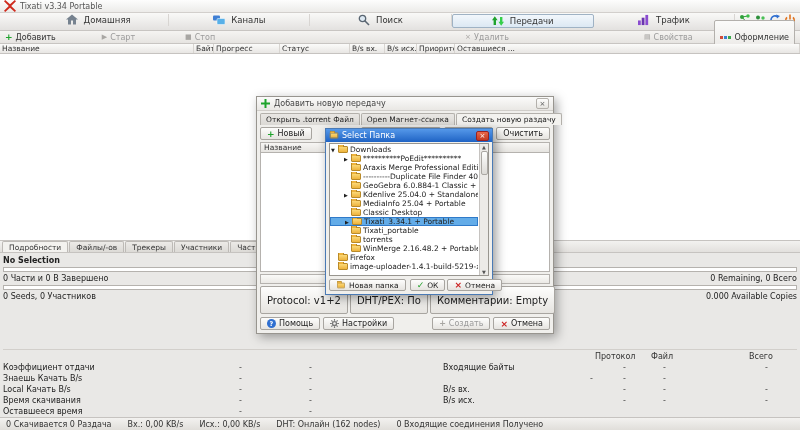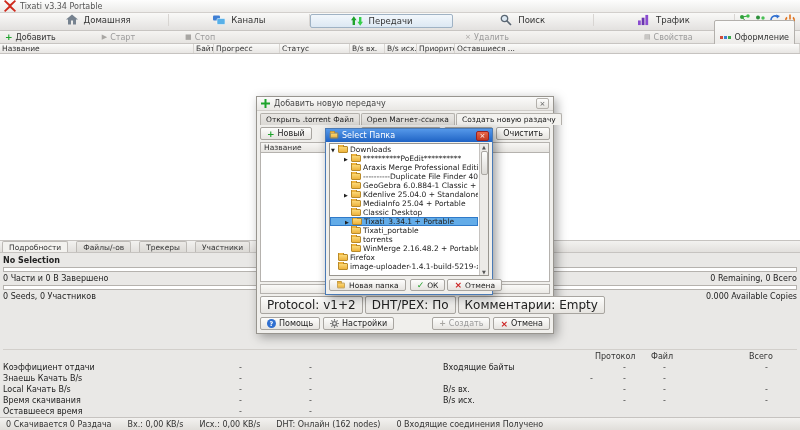--- a/index.html
+++ b/index.html
@@ -35,21 +35,21 @@
   .pal i { width:3px; height:3px; display:block; }
 
   
   .col-headers { height:10px; flex:none; display:flex; background:linear-gradient(#fbfbfa,#e8e6e3);
                  border-bottom:1px solid #c6c3c0; font-size:7.5px; color:#333; }
   .col { border-right:1px solid #d8d5d1; padding:0 2px; display:flex; align-items:center;
          overflow:hidden; white-space:nowrap; }
   .transfer-list { flex:none; height:187px; background:#fff; border-bottom:1px solid #c6c3c0; }
 
   
-  .details-tabs { height:12px; flex:none; display:flex; align-items:flex-end; gap:8px; padding:1px 2px 0;
+  .details-tabs { height:12px; flex:none; display:flex; align-items:flex-end; gap:1px; padding:1px 2px 0;
                   background:linear-gradient(#f3f2f0,#e2e0dd); border-bottom:1px solid #c6c3c0; font-size:7.5px; }
   .dtab { padding:0 6px; height:11px; line-height:11px; border:1px solid #bdbab6; border-bottom:none;
           border-radius:2px 2px 0 0; background:linear-gradient(#eceae7,#dcdad6); color:#333; white-space:nowrap; }
   .dtab.active { background:#f3f2ef; }
 
   
   .details { flex:1; display:flex; flex-direction:column; padding:2px 3px 0; font-size:8px; }
   .no-selection { font-weight:bold; margin:1px 0; }
   .dline { display:flex; justify-content:space-between; margin:1px 0; }
   .hbar { height:5px; border:1px solid #b5b2ae; background:#fff; margin:1px 0; flex:none; }
@@ -85,21 +85,21 @@
   .d1-tab { padding:0 5px; height:12px; line-height:12px; border:1px solid #b3b0ab; border-bottom:none;
             border-radius:2px 2px 0 0; background:linear-gradient(#e9e7e4,#dbd9d5); white-space:nowrap; }
   .d1-tab.active { background:#f3f2ef; }
   .d1-btnrow { display:flex; gap:3px; padding:2px 3px; flex:none; }
   .d1-lheader { margin:0 3px; height:11px; flex:none; display:flex; align-items:center; padding-left:3px;
                 background:linear-gradient(#f7f6f4,#e6e4e0); border:1px solid #b5b2ae; font-size:7.5px; color:#333; }
   .d1-list { margin:0 3px; flex:1; background:#fff; border:1px solid #b5b2ae; border-top:none; }
   .d1-total { margin:2px 3px 0; height:10px; flex:none; display:flex; align-items:center; justify-content:center;
               border:1px solid #b5b2ae; background:linear-gradient(#fafaf8,#ebe9e5); font-size:7px; color:#444; }
   .d1-meta { display:flex; gap:2px; margin:2px 3px 0; flex:none; }
-  .d1-meta .btn { flex:1; font-size:12px; height:18px; }
+  .d1-meta .btn { flex:1; font-size:10px; height:28px; }
   .d1-bottom { display:flex; gap:3px; margin:3px 3px 3px; flex:none; align-items:center; }
   .hspacer { flex:1; }
   .q-ic { width:9px; height:9px; border-radius:50%; background:#2f6fd0; color:#fff; font-size:6.5px;
           display:inline-flex; align-items:center; justify-content:center; font-weight:bold; }
 
   
   .dialog2 { position:absolute; left:325px; top:128px; width:168px; height:167px; background:#f0efec;
              border:1px solid #4a7ab5; box-shadow:3px 3px 10px rgba(0,0,0,.4); }
   .d2-title { height:13px; display:flex; align-items:center; gap:3px; padding:0 3px;
               background:linear-gradient(#5598e9,#1f63c4); color:#fff; font-size:8px; }
@@ -143,33 +143,33 @@
       </svg>
       <span>Домашняя</span>
     </div>
     <div class="main-tab">
       <svg class="tico" viewBox="0 0 12 11">
         <rect x="0" y="1" width="7" height="5" rx="1" fill="#3f7fd4"></rect>
         <rect x="4" y="4" width="8" height="6" rx="1" fill="#58b0e8" stroke="#fff" stroke-width="0.5"></rect>
       </svg>
       <span>Каналы</span>
     </div>
+    <div class="main-tab">
+      <svg class="tico" viewBox="0 0 12 12">
+        <circle cx="4.5" cy="4.5" r="3.2" fill="#dce8f2" stroke="#5a6672" stroke-width="1.3"></circle>
+        <line x1="7" y1="7" x2="11" y2="11" stroke="#5a6672" stroke-width="1.6"></line>
+      </svg>
+      <span>Поиск</span>
+    </div>
     <div class="main-tab active">
       <svg class="tico" width="15" height="12" viewBox="0 0 15 12">
         <path d="M3.5 0 L7 5 H5 V11 H2 V5 H0 Z" fill="#1fa32c"></path>
         <path d="M11.5 12 L8 7 H10 V1 H13 V7 H15 Z" fill="#35cf4a"></path>
       </svg>
       <span>Передачи</span>
-    </div>
-    <div class="main-tab">
-      <svg class="tico" viewBox="0 0 12 12">
-        <circle cx="4.5" cy="4.5" r="3.2" fill="#dce8f2" stroke="#5a6672" stroke-width="1.3"></circle>
-        <line x1="7" y1="7" x2="11" y2="11" stroke="#5a6672" stroke-width="1.6"></line>
-      </svg>
-      <span>Поиск</span>
     </div>
     <div class="main-tab">
       <svg class="tico" viewBox="0 0 13 11">
         <rect x="0" y="6" width="3" height="5" fill="#8a4bd0"></rect>
         <rect x="4" y="3" width="3" height="8" fill="#6b34b0"></rect>
         <rect x="8" y="0" width="3" height="11" fill="#8a4bd0"></rect>
       </svg>
       <span>Трафик</span>
     </div>
     <div class="top-icons">

